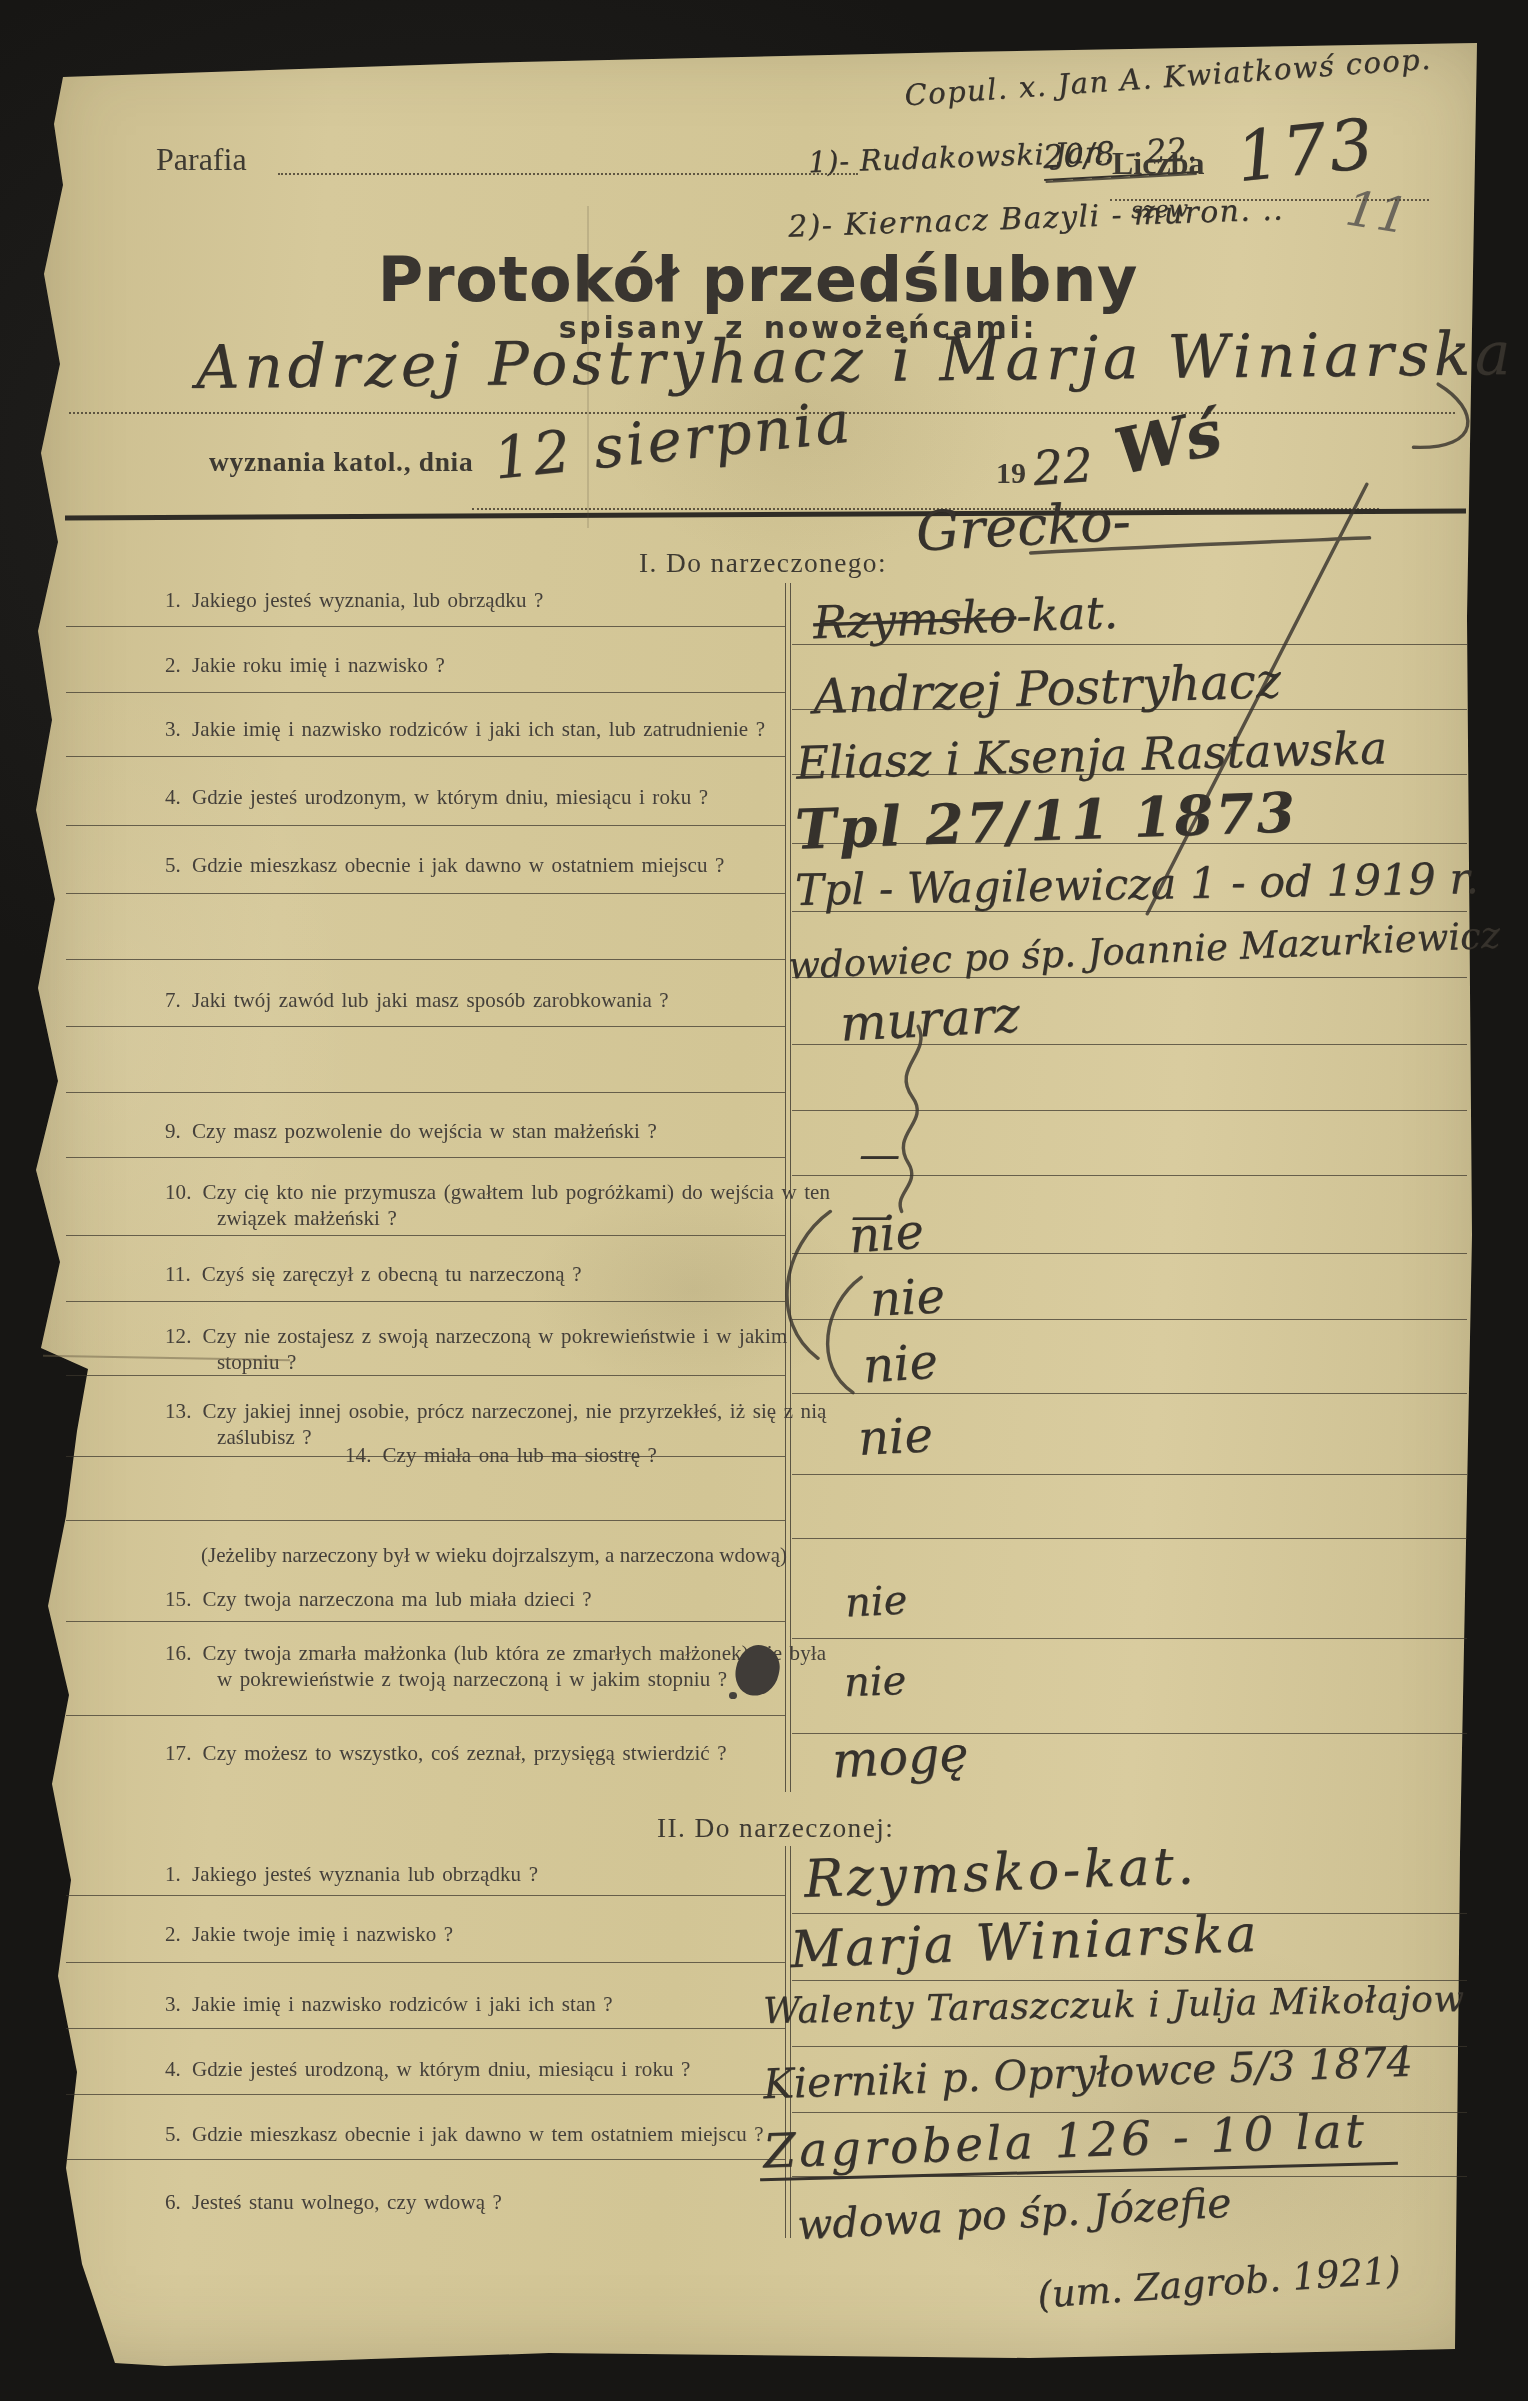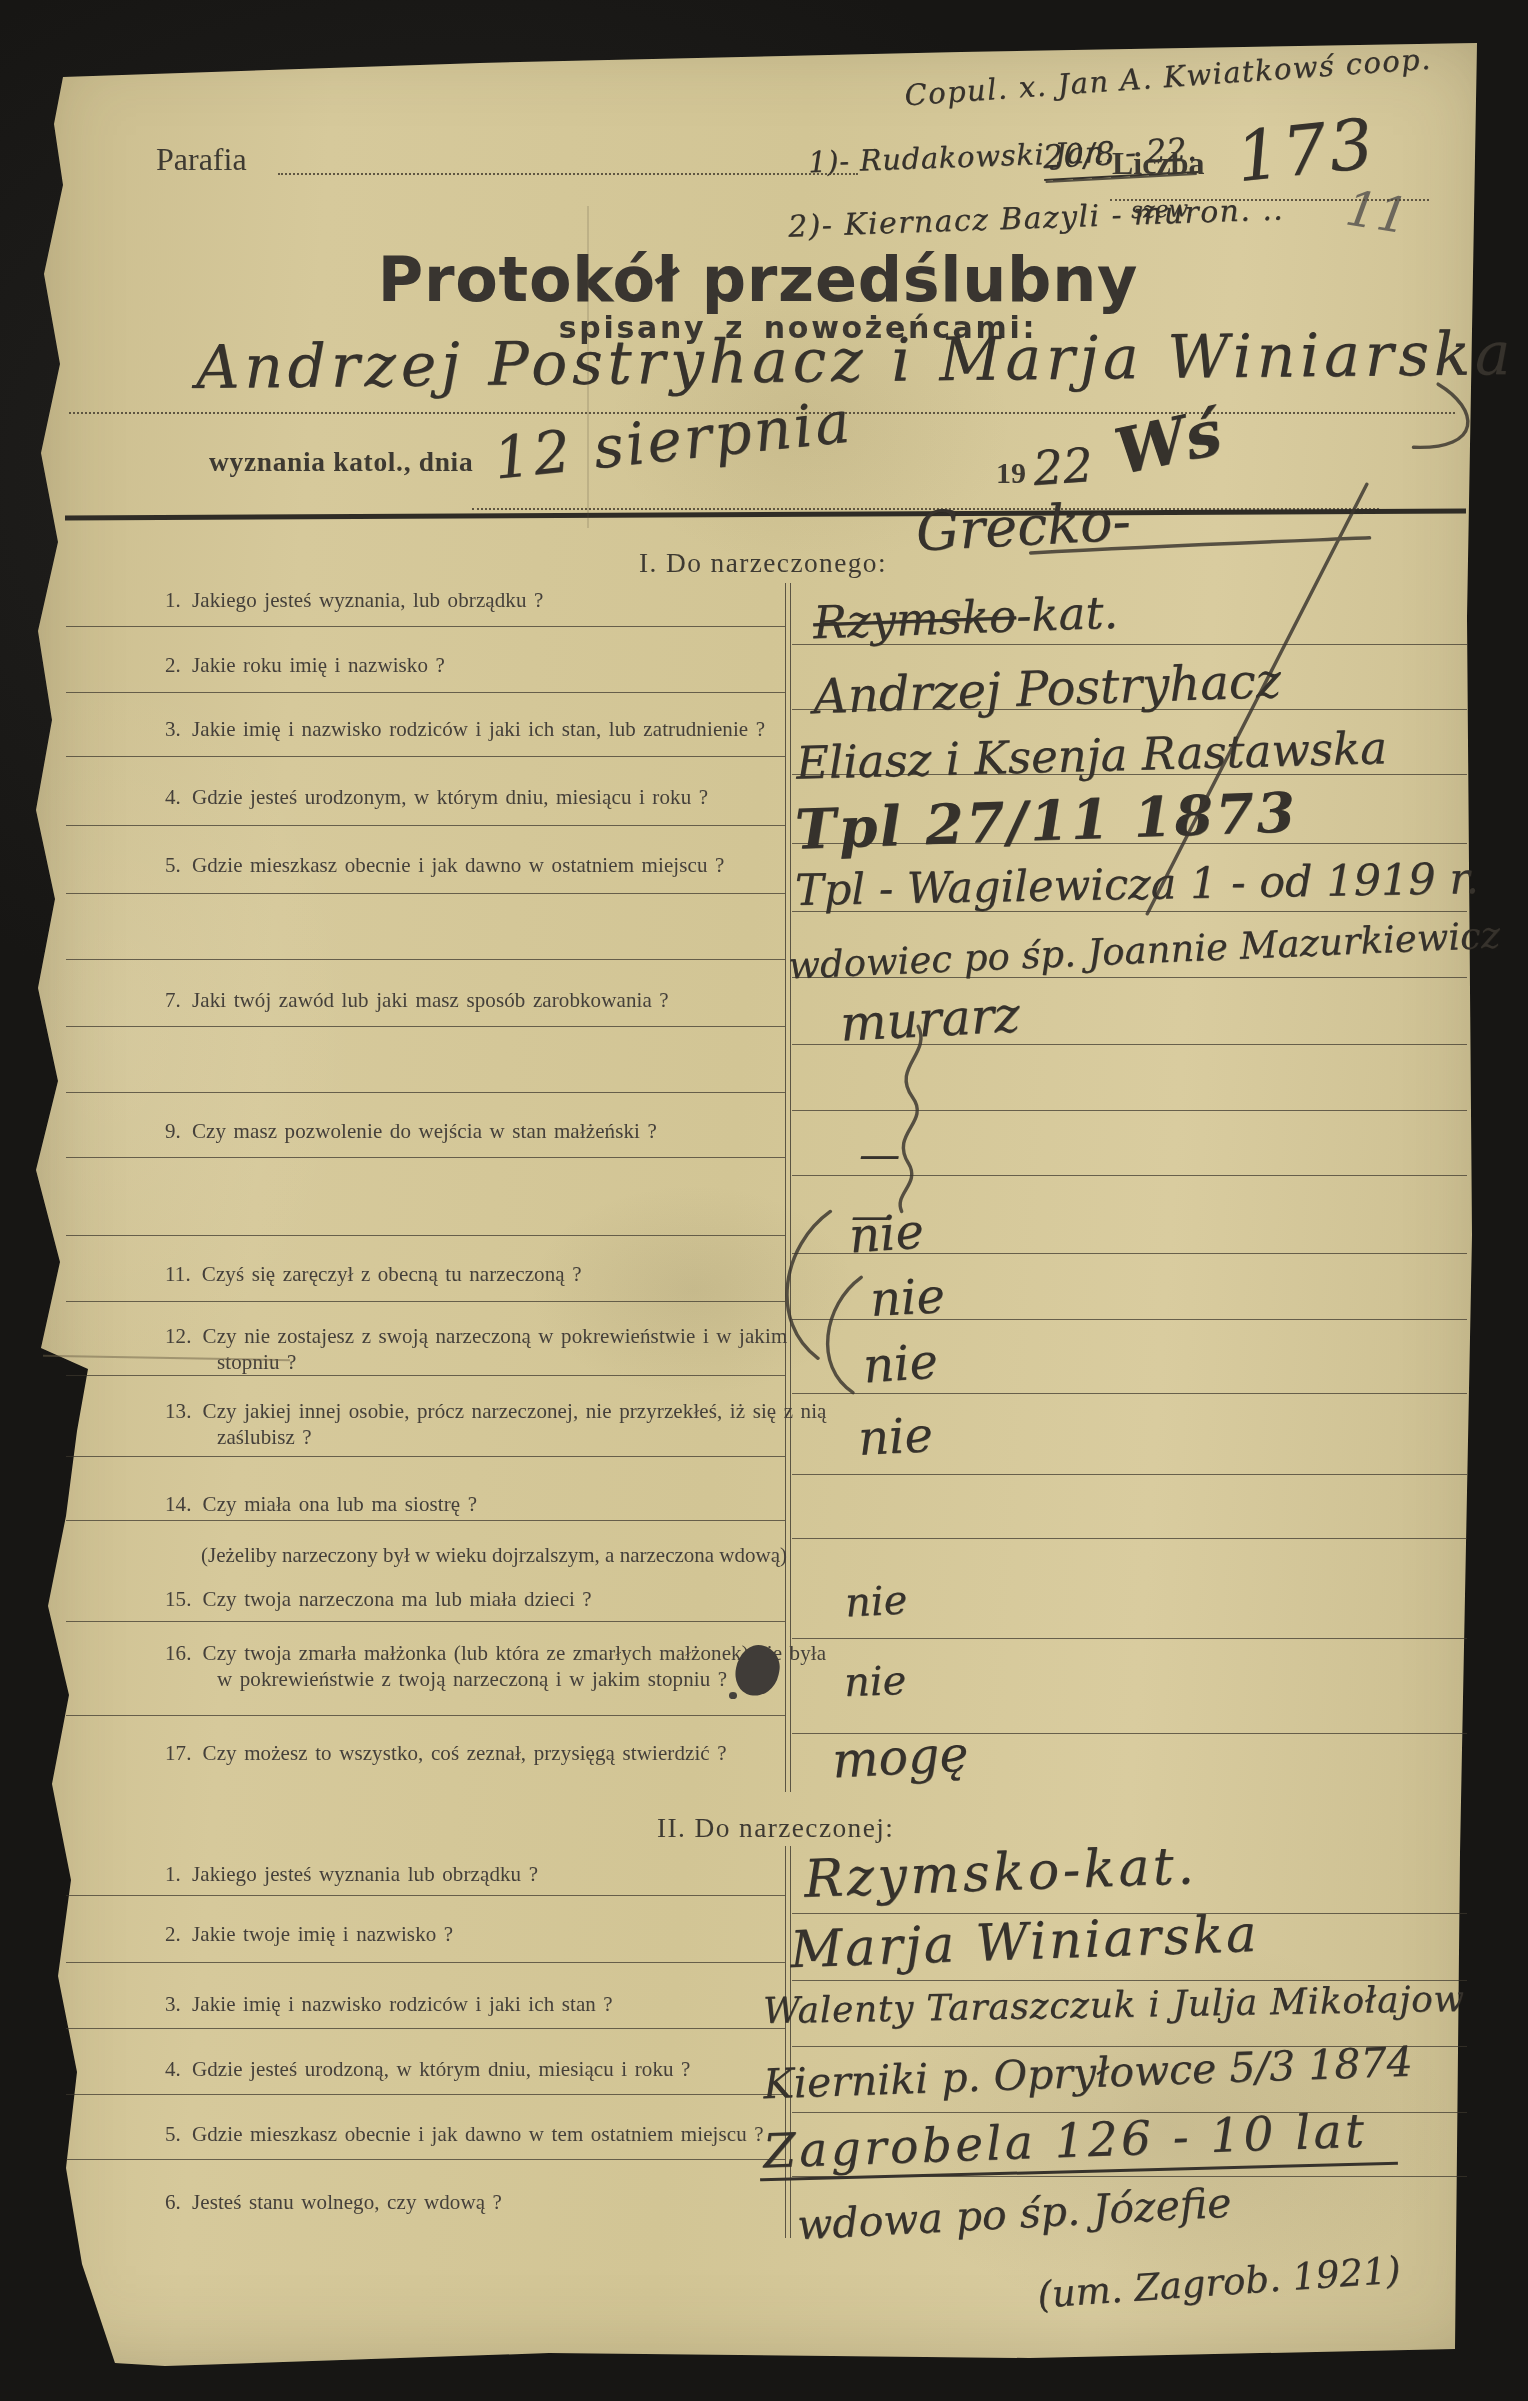--- a/index.html
+++ b/index.html
@@ -90,24 +90,25 @@
     <div class="vline" style="left:785px;top:1846px;height:392px;"></div>
     <div class="vline" style="left:790px;top:1846px;height:392px;"></div>
 
     <div class="q" style="top:587px;"><span class="qno">1.</span><span>Jakiego jesteś wyznania, lub obrządku ?</span></div>
     <div class="q" style="top:652px;"><span class="qno">2.</span><span>Jakie roku imię i nazwisko ?</span></div>
     <div class="q" style="top:716px;"><span class="qno">3.</span><span>Jakie imię i nazwisko rodziców i jaki ich stan, lub zatrudnienie ?</span></div>
     <div class="q" style="top:784px;"><span class="qno">4.</span><span>Gdzie jesteś urodzonym, w którym dniu, miesiącu i roku ?</span></div>
     <div class="q" style="top:852px;"><span class="qno">5.</span><span>Gdzie mieszkasz obecnie i jak dawno w ostatniem miejscu ?</span></div>
     <div class="q" style="top:987px;"><span class="qno">7.</span><span>Jaki twój zawód lub jaki masz sposób zarobkowania ?</span></div>
     <div class="q" style="top:1118px;"><span class="qno">9.</span><span>Czy masz pozwolenie do wejścia w stan małżeński ?</span></div>
+    <div class="q" style="top:1179px;"><span class="qno">10.</span><span>Czy cię kto nie przymusza (gwałtem lub pogróżkami) do wejścia w ten związek małżeński ?</span></div>
     <div class="q" style="top:1261px;"><span class="qno">11.</span><span>Czyś się zaręczył z obecną tu narzeczoną ?</span></div>
     <div class="q" style="top:1323px;"><span class="qno">12.</span><span>Czy nie zostajesz z swoją narzeczoną w pokrewieństwie i w jakim stopniu ?</span></div>
     <div class="q" style="top:1398px;"><span class="qno">13.</span><span>Czy jakiej innej osobie, prócz narzeczonej, nie przyrzekłeś, iż się z nią zaślubisz ?</span></div>
-    <div class="q" style="top:1491px;"><span class="qno">14.</span><span>Czy miała ona lub ma siostrę ?</span></div>
+    <div class="q" style="top:1442px;text-align:center;"><span class="qno">14.</span><span>Czy miała ona lub ma siostrę ?</span></div>
     <div class="note" style="top:1542px;">(Jeżeliby narzeczony był w wieku dojrzalszym, a narzeczona wdową)</div>
     <div class="q" style="top:1586px;"><span class="qno">15.</span><span>Czy twoja narzeczona ma lub miała dzieci ?</span></div>
     <div class="q" style="top:1640px;"><span class="qno">16.</span><span>Czy twoja zmarła małżonka (lub która ze zmarłych małżonek) nie była w pokrewieństwie z twoją narzeczoną i w jakim stopniu ?</span></div>
     <div class="q" style="top:1740px;"><span class="qno">17.</span><span>Czy możesz to wszystko, coś zeznał, przysięgą stwierdzić ?</span></div>
 
     <div class="hline l" style="top:626px;"></div>
     <div class="hline l" style="top:692px;"></div>
     <div class="hline l" style="top:756px;"></div>
     <div class="hline l" style="top:825px;"></div>
     <div class="hline l" style="top:893px;"></div>

